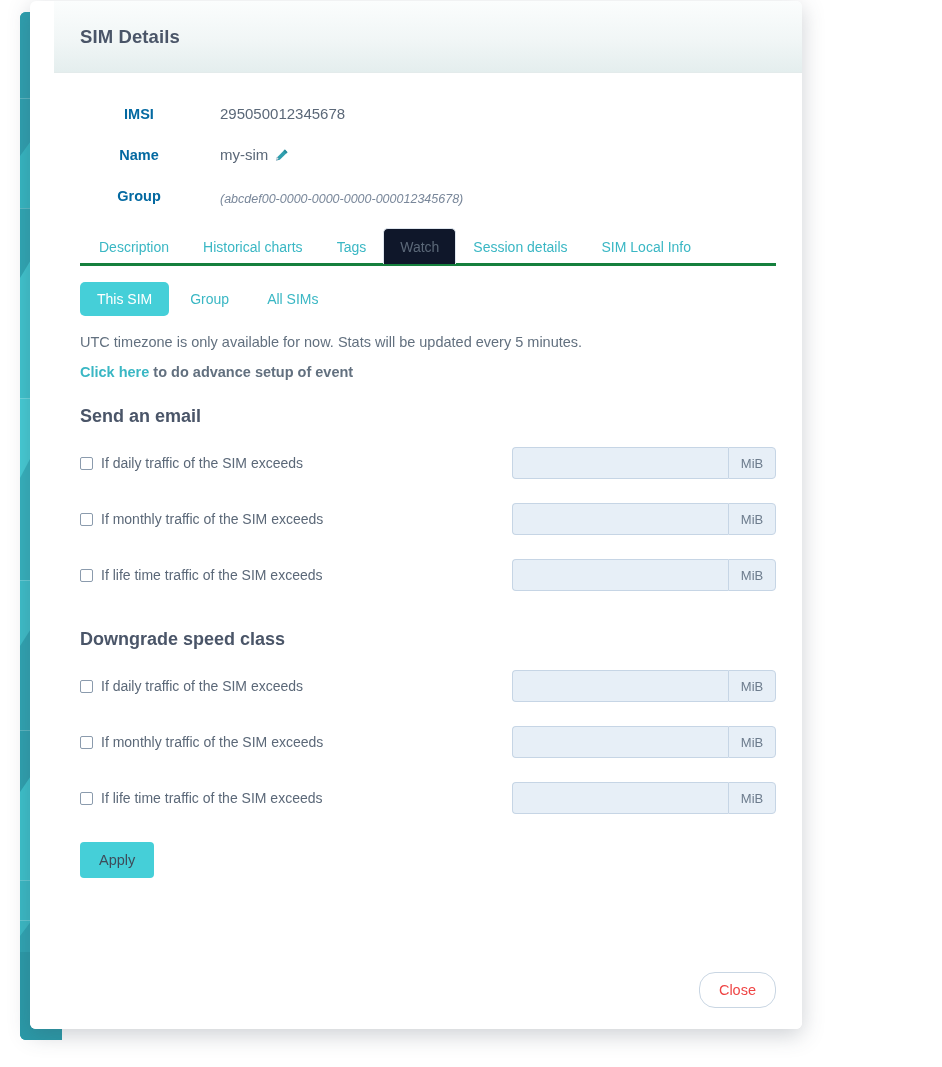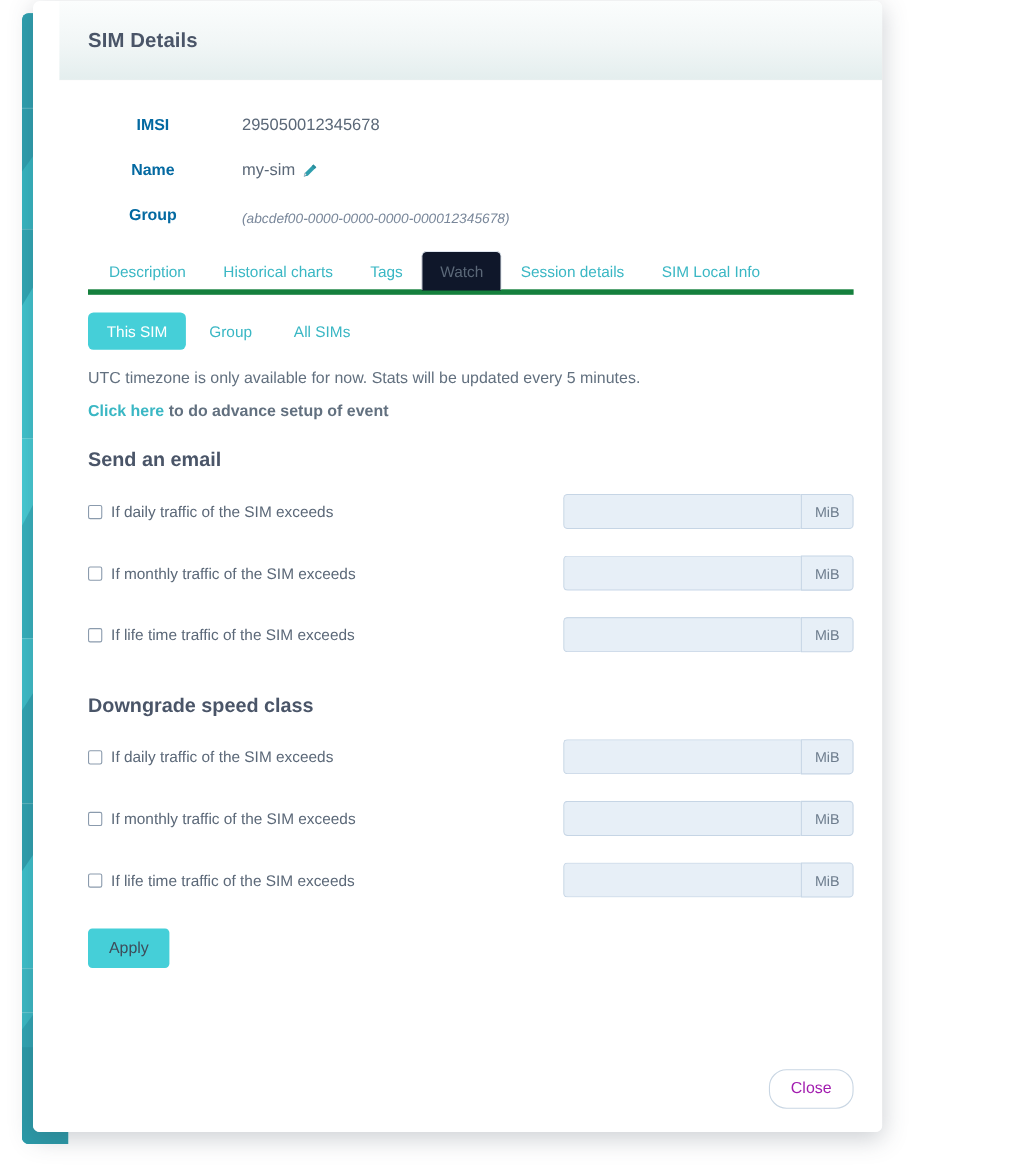--- a/index.html
+++ b/index.html
@@ -121,21 +121,21 @@
     font-size: 12.5px;
     font-style: italic;
     color: #79879a;
   }
 
   
   .tabs {
     display: flex;
     align-items: flex-end;
     margin-top: 14px;
-    border-bottom: 5px solid #15803d;
+    border-bottom: 3px solid #15803d;
     padding-left: 2px;
   }
   .tab {
     padding: 10px 16px 9px 16px;
     font-size: 14px;
     color: #3ab7c4;
     border: 1px solid transparent;
     border-bottom: none;
     border-radius: 5px 5px 0 0;
     margin-bottom: -1px;
@@ -241,21 +241,21 @@
     height: 78px;
     display: flex;
     align-items: center;
     justify-content: flex-end;
     padding-right: 26px;
     background: #fff;
   }
   .close-btn {
     padding: 9px 19px;
     font-size: 14.5px;
-    color: #a21caf;
+    color: #ef4444;
     background: #fff;
     border: 1px solid #c9d6e3;
     border-radius: 16px;
     cursor: pointer;
     font-family: "Liberation Sans", sans-serif;
   }
 </style>
 </head>
 <body>
 

